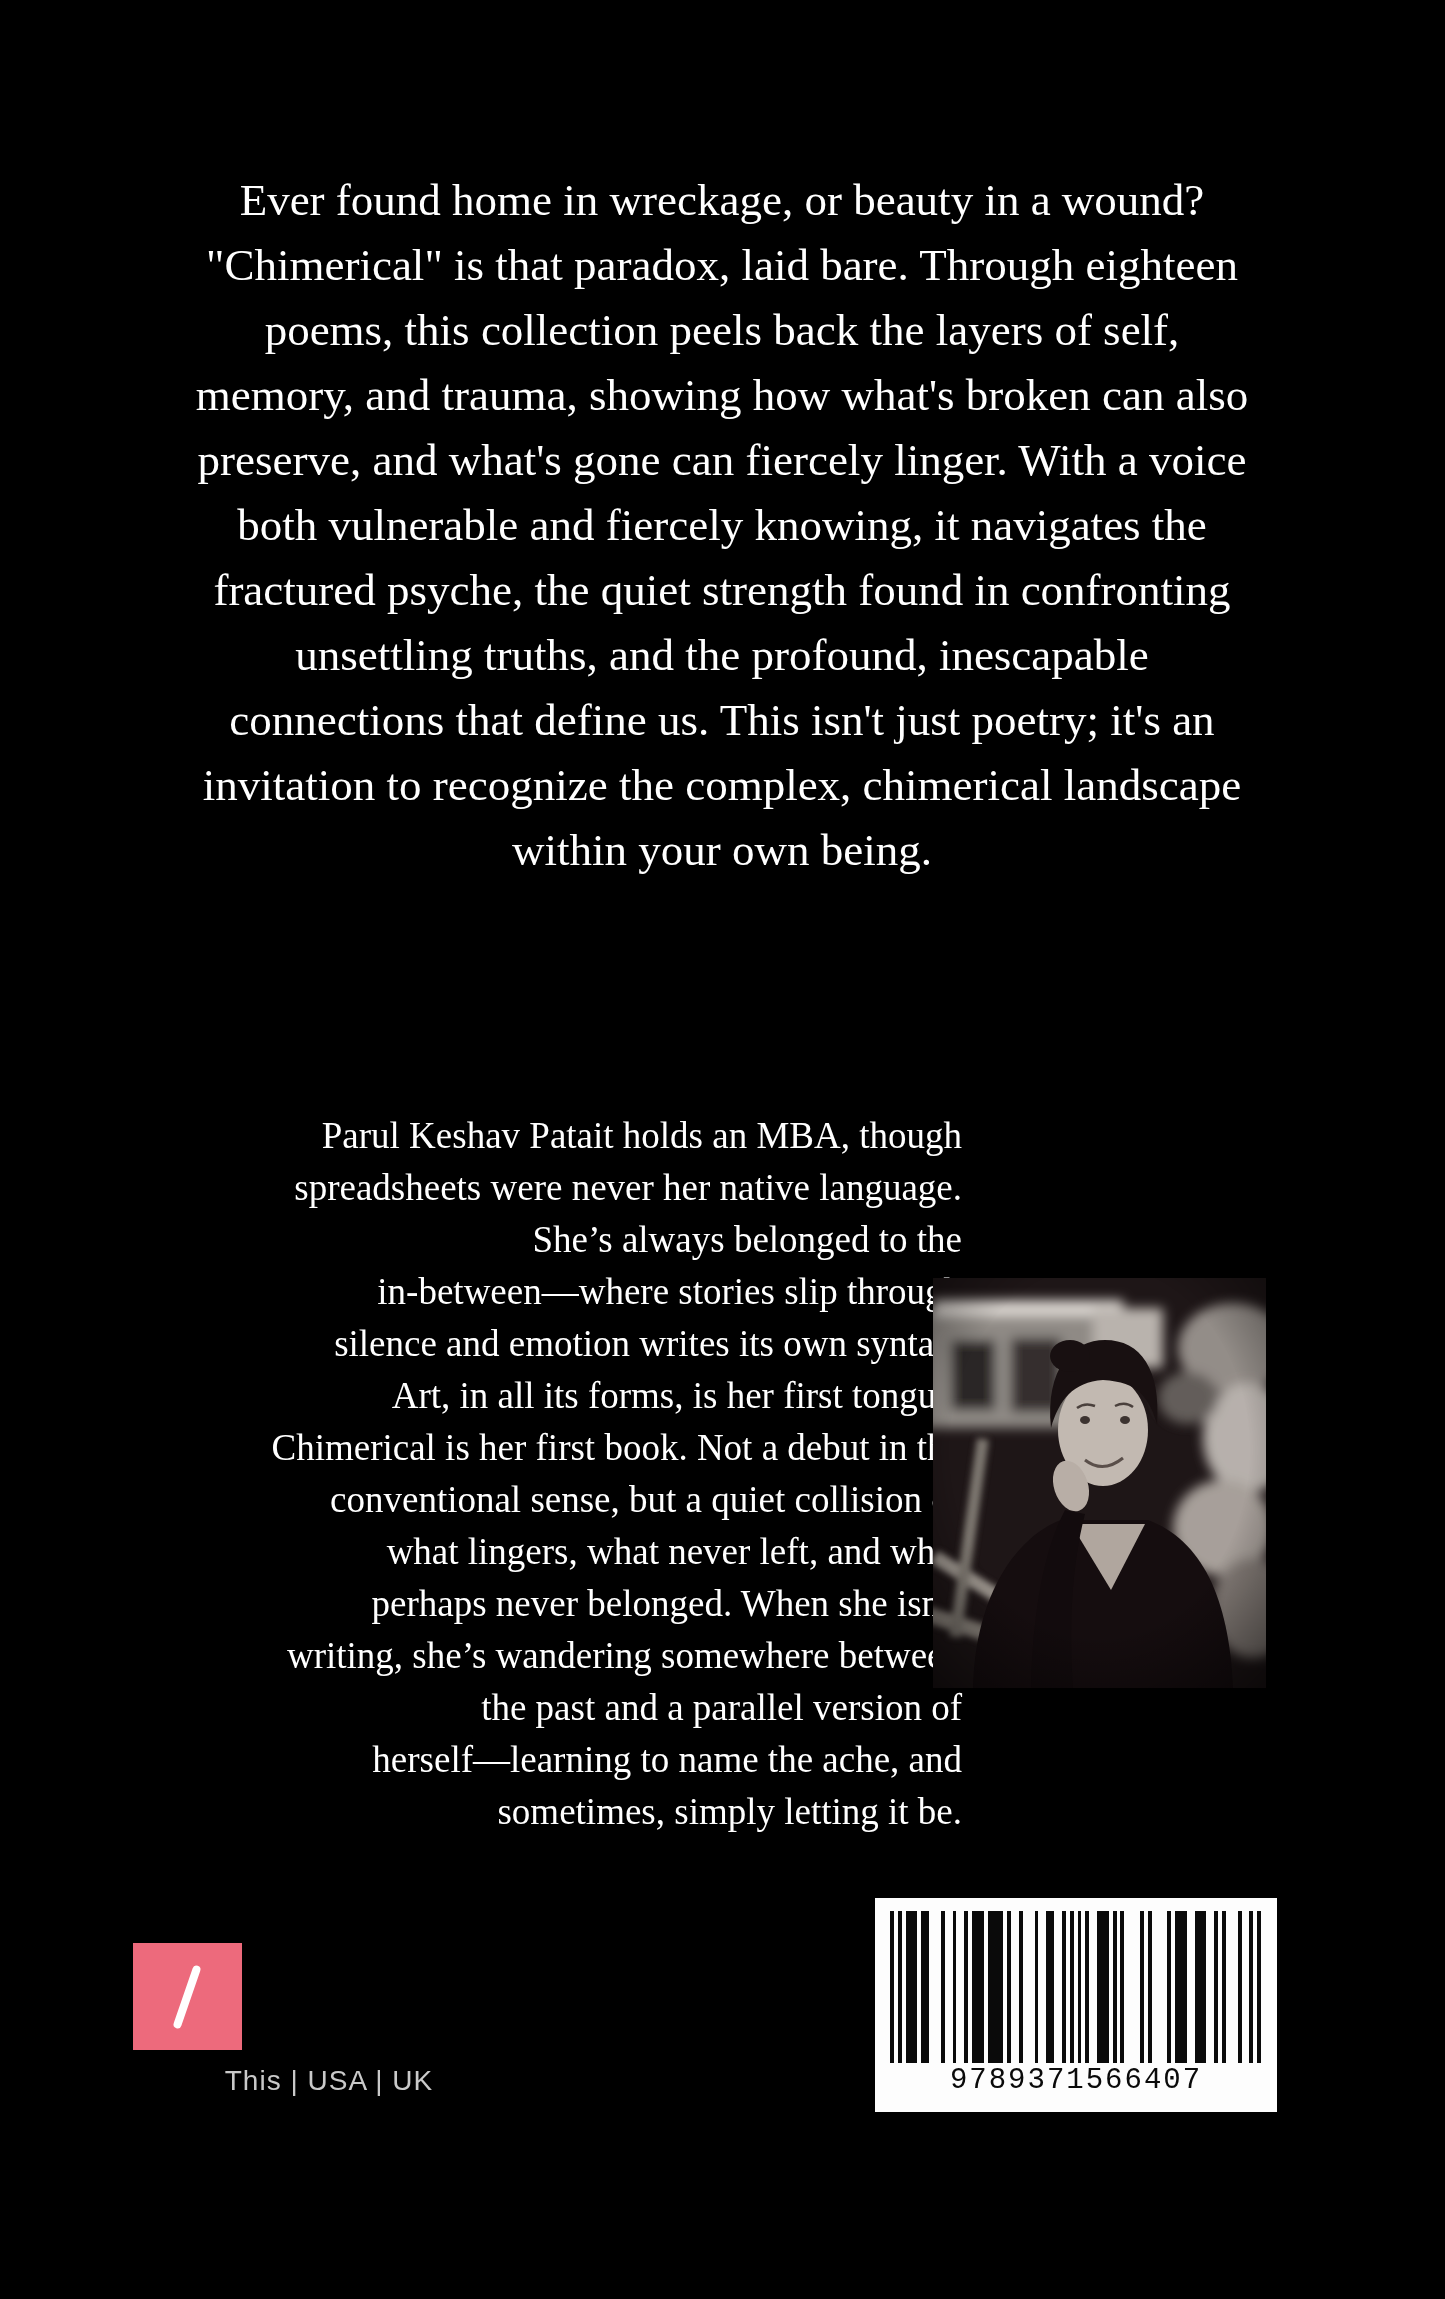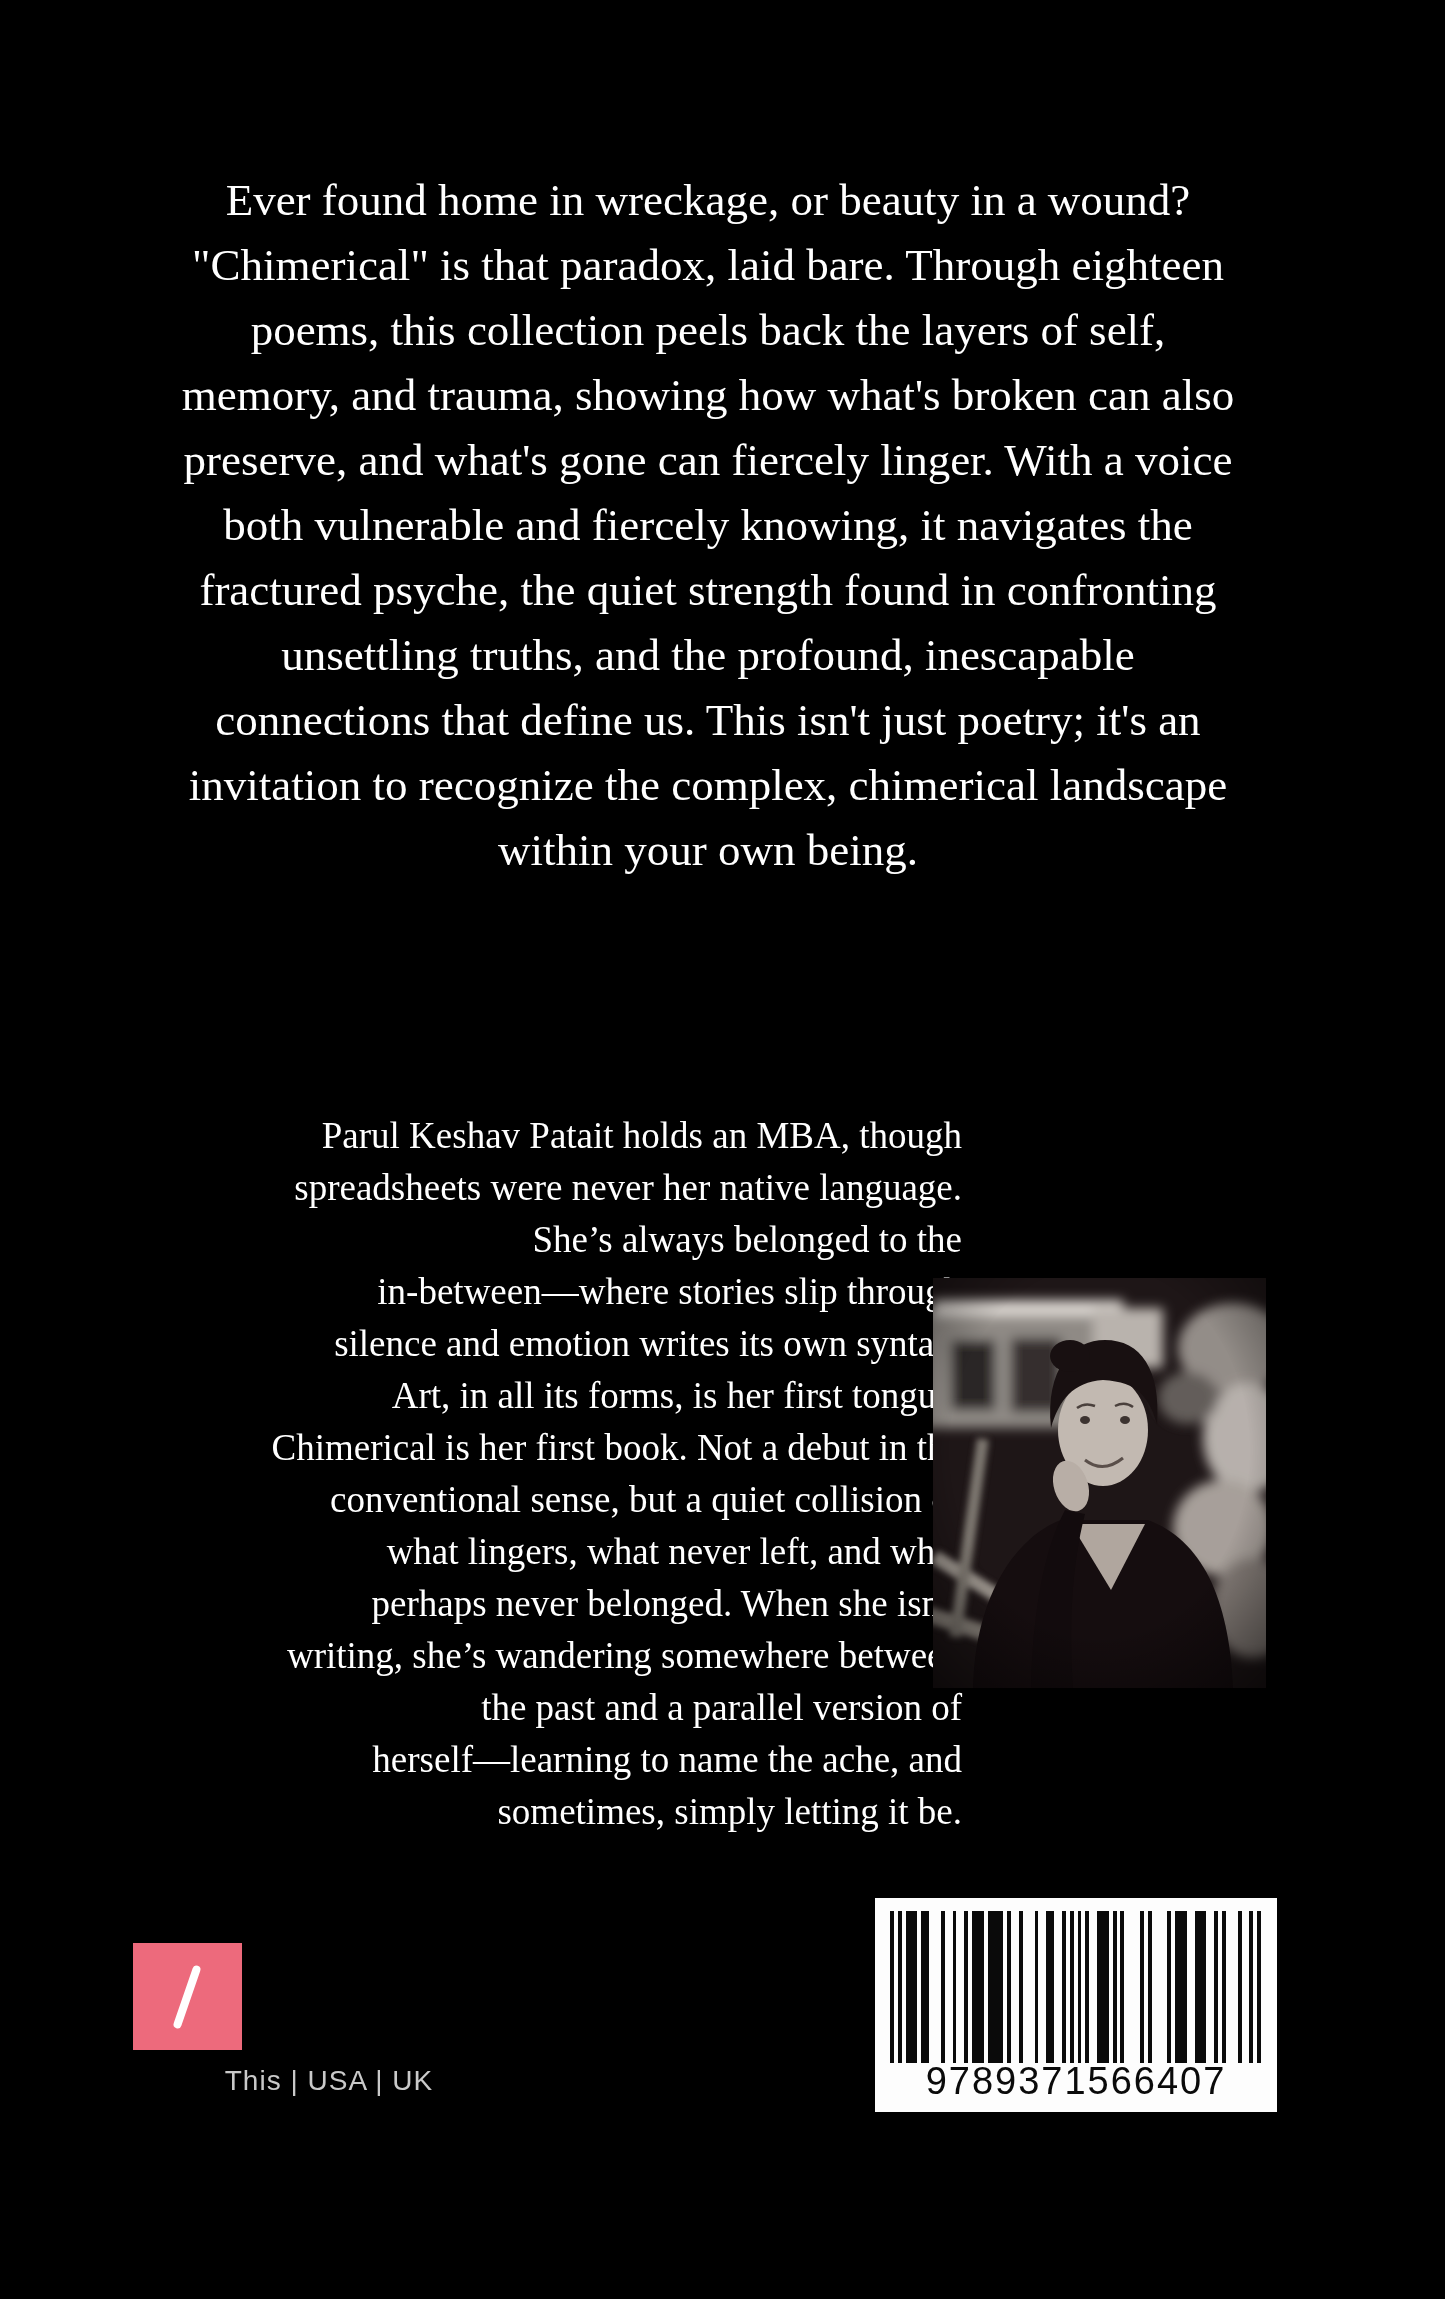--- a/index.html
+++ b/index.html
@@ -7,21 +7,21 @@
   .cover{
     position:relative;
     width:1445px;height:2299px;
     background:#000;
     overflow:hidden;
     font-family:"Liberation Serif", serif;
     color:#fff;
   }
   .synopsis{
     position:absolute;
-    left:108px;top:168px;width:1200px;
+    left:122px;top:168px;width:1200px;
     font-size:45px;line-height:65px;
     text-align:center;
     white-space:pre-line;
     color:#fff;
   }
   .about-heading{
     position:absolute;
     left:160px;top:1020px;
     font-size:50px;line-height:56px;
     letter-spacing:0.5px;
@@ -81,22 +81,22 @@
   .barcode-bars{
     position:absolute;
     left:15px;top:13px;width:372px;height:152px;
     display:flex;align-items:stretch;
   }
   .barcode-bars .m{flex:0 0 auto;height:100%;}
   .barcode-number{
     position:absolute;
     left:0;right:0;top:166px;
     text-align:center;
-    font-family:Liberation Sans, sans-serif;
-    font-size:38px;line-height:34px;
+    font-family:Liberation Mono, monospace;
+    font-size:29px;line-height:34px;
     letter-spacing:2px;
     color:#0a0a0a;
   }
 </style>
 </head>
 <body>
 
 <div class="cover">
 
   <div class="synopsis">Ever found home in wreckage, or beauty in a wound?

